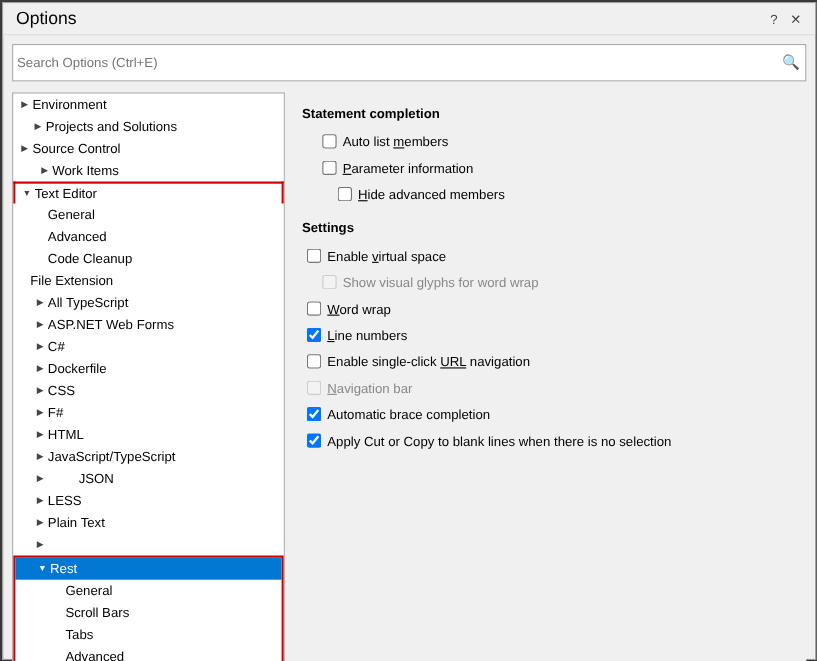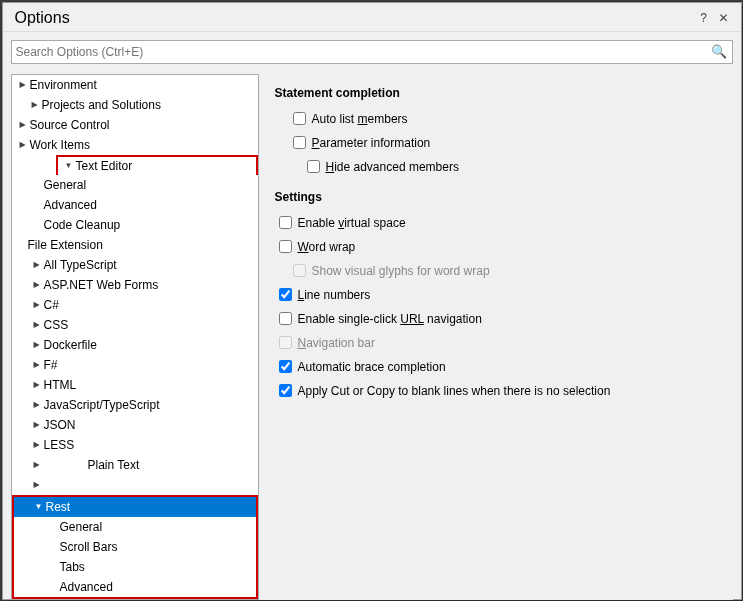--- a/index.html
+++ b/index.html
@@ -57,21 +57,21 @@
       flex: 1;
       padding: 8px;
       gap: 6px;
     }
 
     .search-row {
       display: flex;
       align-items: center;
       background: white;
       border: 1px solid #aaa;
-      height: 24px;
+      height: 34px;
       padding: 0 4px;
       margin-bottom: 4px;
     }
     .search-input {
       border: none;
       outline: none;
       flex: 1;
       font-size: 12px;
       color: #999;
       background: transparent;
@@ -191,25 +191,25 @@
     <span class="tree-label">Environment</span>
   </div>
           <div class="tree-item" style="padding-left:16px;">
     <span class="tree-arrow closed"></span>
     <span class="tree-label">Projects and Solutions</span>
   </div>
           <div class="tree-item" style="padding-left:4px;">
     <span class="tree-arrow closed"></span>
     <span class="tree-label">Source Control</span>
   </div>
-          <div class="tree-item" style="padding-left:4px;">
+          <div class="tree-item" style="padding-left:22px;">
     <span class="tree-arrow closed"></span>
     <span class="tree-label">Work Items</span>
   </div>
-          <div class="tree-item" style="padding-left:4px;border:2px solid #cc0000;border-bottom:none;margin-bottom:0;margin-left:44px;">
+          <div class="tree-item" style="padding-left:4px;border:2px solid #cc0000;border-bottom:none;margin-bottom:0;">
       <span class="tree-arrow open"></span>
       <span class="tree-label">Text Editor</span>
     </div>
           <div class="tree-item" style="padding-left:18px;">
     <span class="tree-arrow empty"></span>
     <span class="tree-label">General</span>
   </div>
           <div class="tree-item" style="padding-left:18px;">
     <span class="tree-arrow empty"></span>
     <span class="tree-label">Advanced</span>
@@ -229,47 +229,47 @@
           <div class="tree-item" style="padding-left:18px;">
     <span class="tree-arrow closed"></span>
     <span class="tree-label">ASP.NET Web Forms</span>
   </div>
           <div class="tree-item" style="padding-left:18px;">
     <span class="tree-arrow closed"></span>
     <span class="tree-label">C#</span>
   </div>
           <div class="tree-item" style="padding-left:18px;">
     <span class="tree-arrow closed"></span>
+    <span class="tree-label">Dockerfile</span>
+  </div>
+          <div class="tree-item" style="padding-left:18px;">
+    <span class="tree-arrow closed"></span>
     <span class="tree-label">CSS</span>
   </div>
           <div class="tree-item" style="padding-left:18px;">
     <span class="tree-arrow closed"></span>
-    <span class="tree-label">Dockerfile</span>
-  </div>
-          <div class="tree-item" style="padding-left:18px;">
-    <span class="tree-arrow closed"></span>
     <span class="tree-label">F#</span>
   </div>
           <div class="tree-item" style="padding-left:18px;">
     <span class="tree-arrow closed"></span>
     <span class="tree-label">HTML</span>
   </div>
           <div class="tree-item" style="padding-left:18px;">
     <span class="tree-arrow closed"></span>
     <span class="tree-label">JavaScript/TypeScript</span>
   </div>
-          <div class="tree-item" style="padding-left:18px;">
+          <div class="tree-item" style="padding-left:18px;gap:28px;">
     <span class="tree-arrow closed"></span>
     <span class="tree-label">JSON</span>
   </div>
           <div class="tree-item" style="padding-left:18px;">
     <span class="tree-arrow closed"></span>
     <span class="tree-label">LESS</span>
   </div>
-          <div class="tree-item" style="padding-left:18px;gap:44px;">
+          <div class="tree-item" style="padding-left:18px;">
     <span class="tree-arrow closed"></span>
     <span class="tree-label">Plain Text</span>
   </div>
           <div class="tree-item" style="padding-left:18px;">
       <span class="tree-arrow closed"></span>
     </div>
           <div style="border:2px solid #cc0000;margin:0;">
             <div class="tree-item selected" style="padding-left:18px;">
     <span class="tree-arrow open"></span>
     <span class="tree-label">Rest</span>
@@ -309,29 +309,29 @@
           <label for="chk-hide-advanced"><span class="underline">H</span>ide advanced members</label>
         </div>
 
         <div class="settings-section">
           <div class="section-title">Settings</div>
 
           <div class="checkbox-row">
             <input type="checkbox" id="chk-virtual" style="">
             <label for="chk-virtual">Enable <span class="underline">v</span>irtual space</label>
           </div>
-          <div class="checkbox-row">
-            <input type="checkbox" id="chk-wrap" style="">
-            <label for="chk-wrap"><span class="underline">W</span>ord wrap</label>
-          </div>
           <div class="checkbox-row" style="padding-left: 18px;">
             <input type="checkbox" id="chk-glyphs" disabled="" style="">
             <label for="chk-glyphs" class="disabled">Show visual glyphs for word wrap</label>
           </div>
           <div class="checkbox-row">
+            <input type="checkbox" id="chk-wrap" style="">
+            <label for="chk-wrap"><span class="underline">W</span>ord wrap</label>
+          </div>
+          <div class="checkbox-row">
             <input type="checkbox" id="chk-lines" checked="" style="">
             <label for="chk-lines"><span class="underline">L</span>ine numbers</label>
           </div>
           <div class="checkbox-row">
             <input type="checkbox" id="chk-url" style="">
             <label for="chk-url">Enable single-click <span class="underline" style="text-decoration:underline;">URL</span> navigation</label>
           </div>
           <div class="checkbox-row">
             <input type="checkbox" id="chk-nav" disabled="" style="">
             <label for="chk-nav" class="disabled"><span class="underline">N</span>avigation bar</label>

